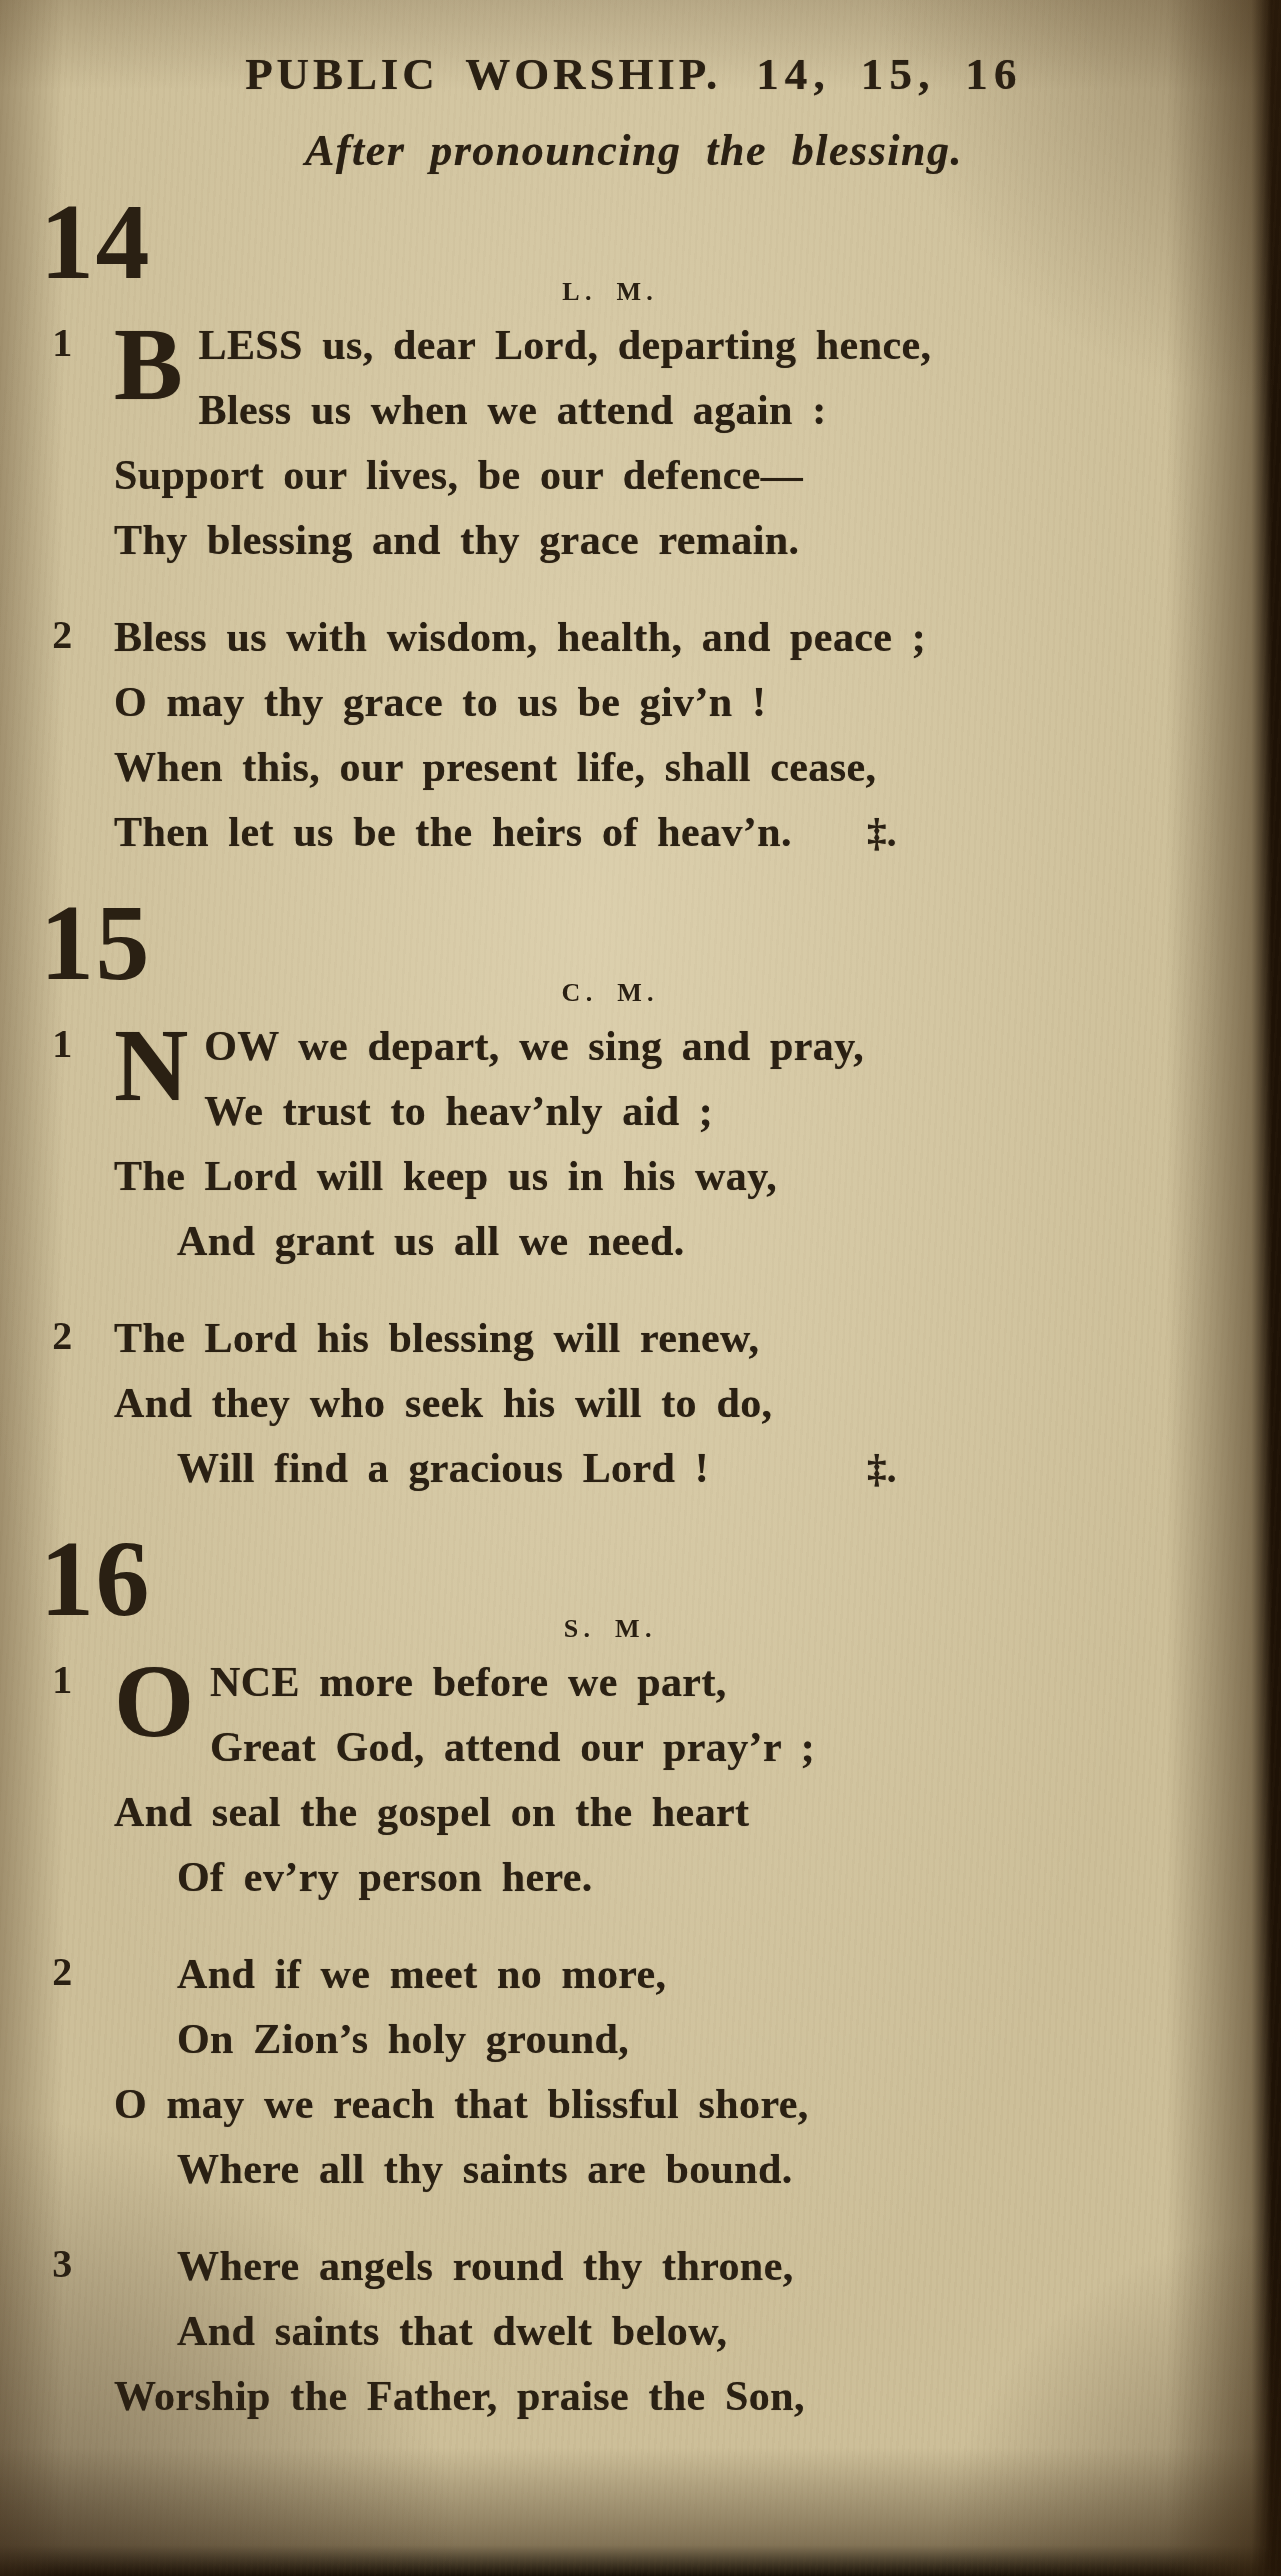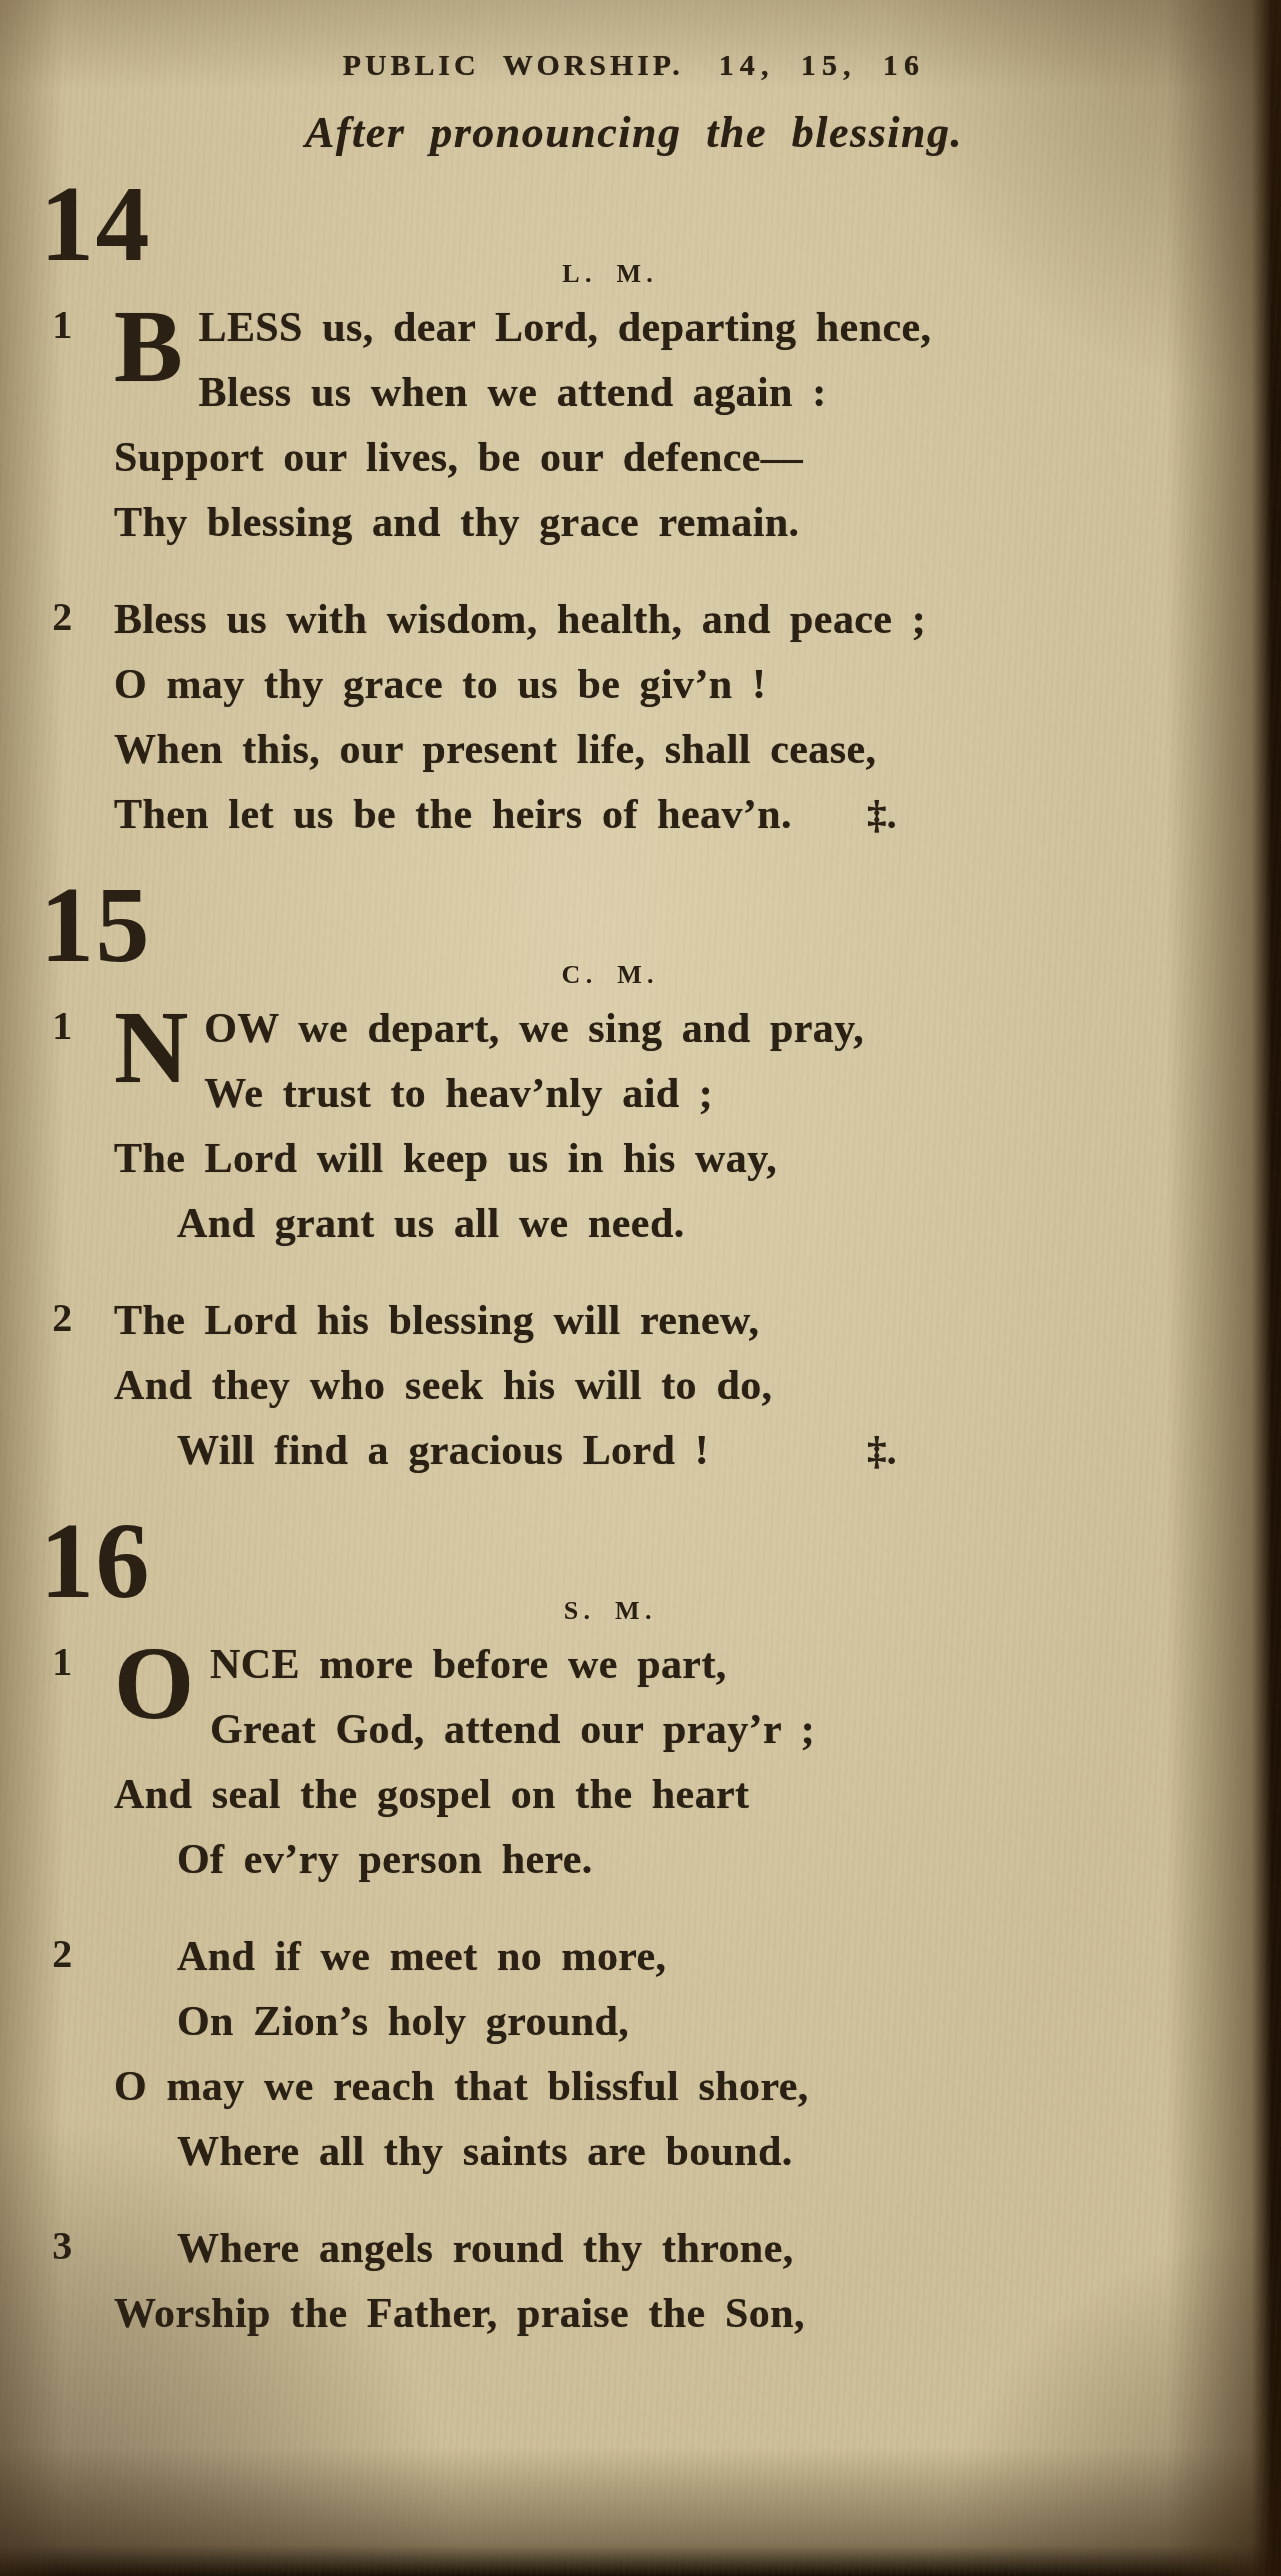--- a/index.html
+++ b/index.html
@@ -21,21 +21,21 @@
       radial-gradient(ellipse at 46% 36%, rgba(255,246,220,0.30), rgba(255,246,220,0) 65%),
       repeating-linear-gradient(93deg, rgba(120,95,60,0.045) 0 2.3px, rgba(0,0,0,0) 2.3px 6.2px),
       linear-gradient(to right, rgba(92,72,44,0.40), rgba(92,72,44,0) 5%, rgba(92,72,44,0) 91%, rgba(66,48,24,0.55) 97.6%, #1e1206 99.2%),
       linear-gradient(to bottom, rgba(92,72,44,0.28), rgba(92,72,44,0) 3.5%, rgba(92,72,44,0) 95%, rgba(56,40,20,0.50) 98.8%, #171006 100%),
       #cdbf99;
   }
   .content { position: relative; padding: 48px 54px 0 40px; }
 
   .running-header {
     text-align: center;
-    font-size: 30px;
+    font-size: 45px;
     font-weight: bold;
     letter-spacing: 3.9px;
     word-spacing: 12.3px;
     text-shadow: 0 0 0.8px rgba(42,32,19,0.65);
   }
   .running-header .header-numbers { margin-left: 35px; letter-spacing: 6.2px; }
 
   .subtitle {
     margin-top: 25px;
     text-align: center;
@@ -159,20 +159,21 @@
               <p class="verse-line indent">And if we meet no more,</p>
               <p class="verse-line indent">On Zion’s holy ground,</p>
               <p class="verse-line">O may we reach that blissful shore,</p>
               <p class="verse-line indent">Where all thy saints are bound.</p>
             </div>
           </div>
           <div class="verse">
             <span class="verse-number">3</span>
             <div class="verse-lines">
               <p class="verse-line indent">Where angels round thy throne,</p>
+              <p class="verse-line indent">And saints that dwelt below,</p>
               <p class="verse-line">Worship the Father, praise the Son,</p>
             </div>
           </div>
         </section>
       </div>
 
   </div>
 </div>
 
 

